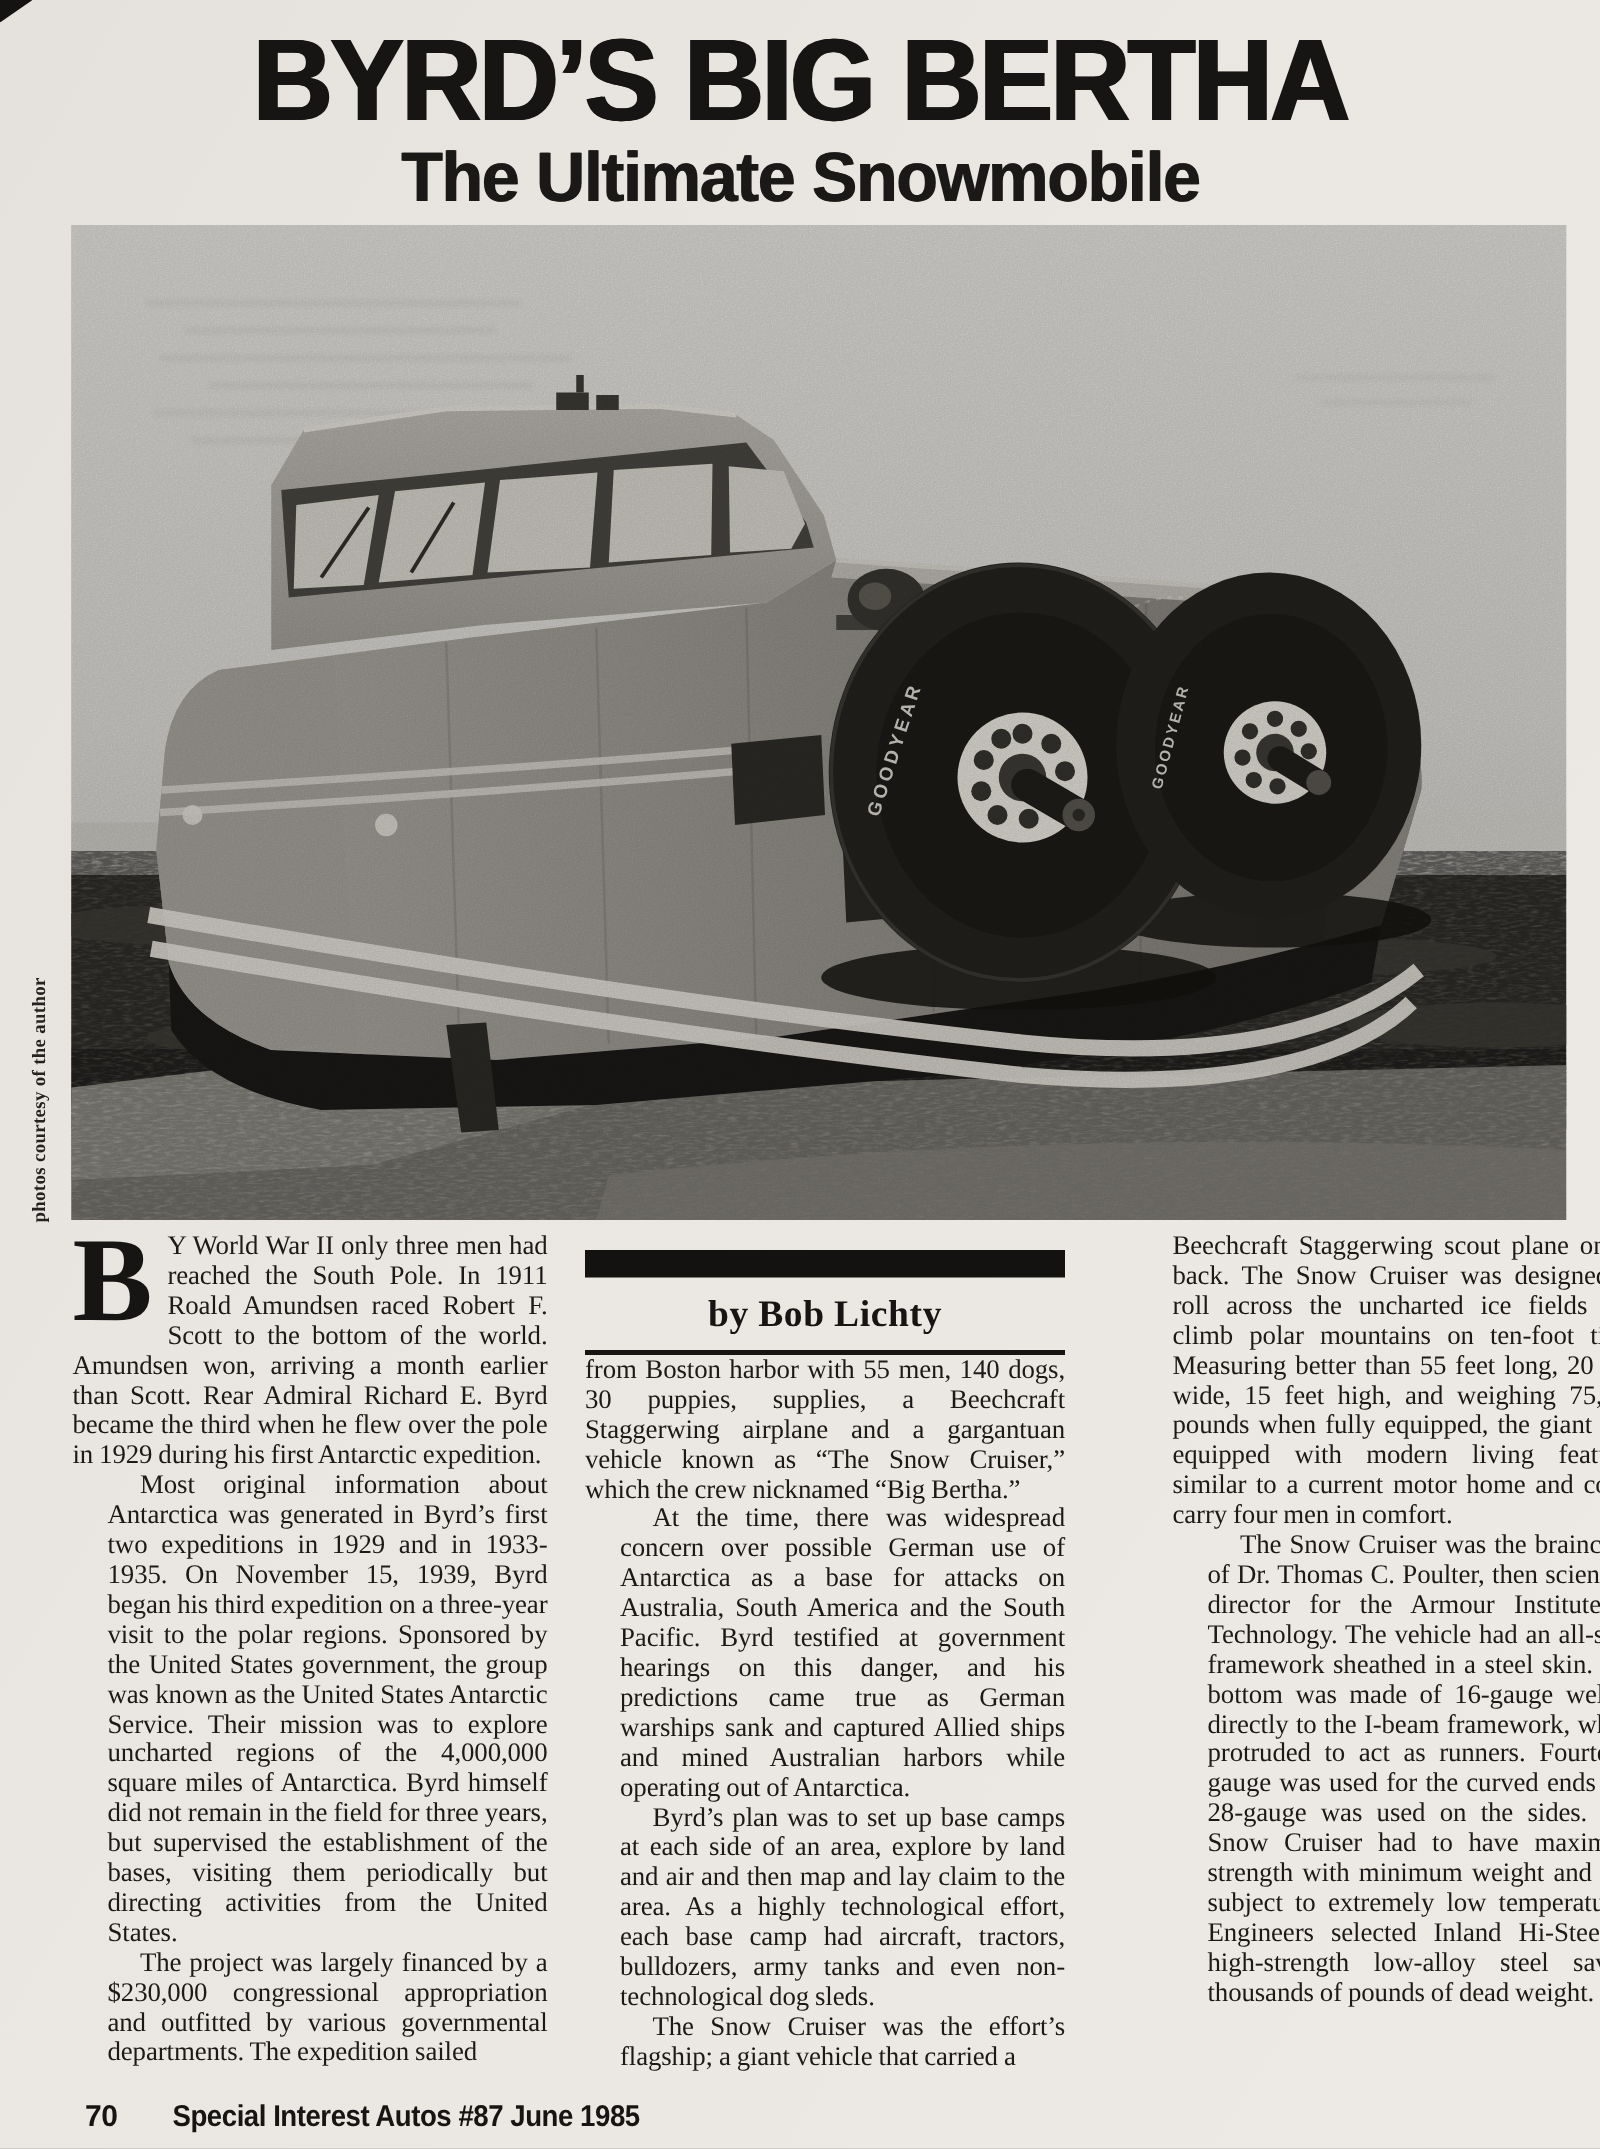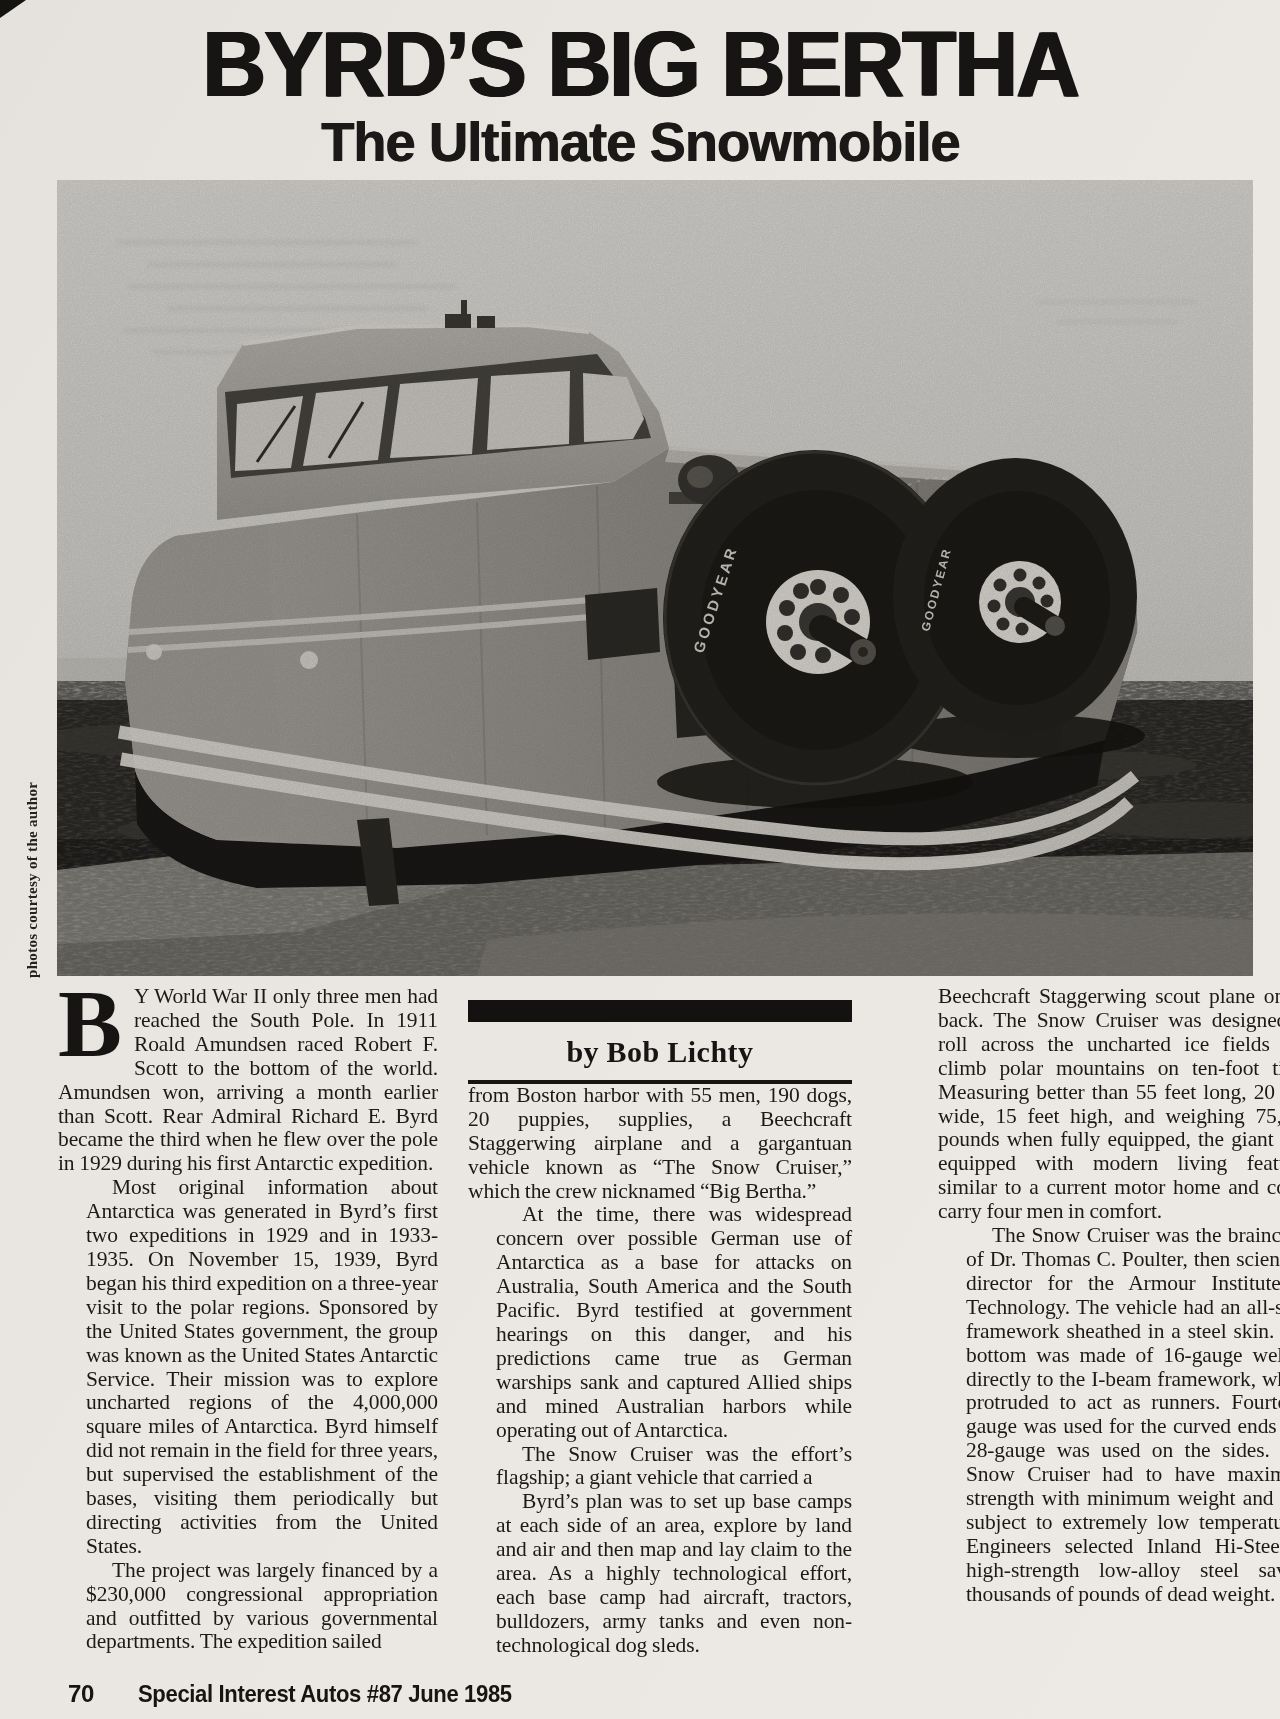--- a/index.html
+++ b/index.html
@@ -306,24 +306,24 @@
     <p class="indent">Most original information about Antarctica was generated in Byrd’s first two expeditions in 1929 and in 1933-1935. On November 15, 1939, Byrd began his third expedition on a three-year visit to the polar regions. Sponsored by the United States government, the group was known as the United States Antarctic Service. Their mission was to explore uncharted regions of the 4,000,000 square miles of Antarctica. Byrd himself did not remain in the field for three years, but supervised the establishment of the bases, visiting them periodically but directing activities from the United States.</p>
     <p class="indent">The project was largely financed by a $230,000 congressional appropriation and outfitted by various governmental departments. The expedition sailed</p>
   </div>
 
   <div class="col" id="col2">
     <div class="byline-block">
       <div class="byline-bar"></div>
       <div class="byline-name">by Bob Lichty</div>
       <div class="byline-rule"></div>
     </div>
-    <p>from Boston harbor with 55 men, 190 dogs, 20 puppies, supplies, a Beechcraft Staggerwing airplane and a gargantuan vehicle known as “The Snow Cruiser,” which the crew nicknamed “Big Bertha.”</p>
+    <p>from Boston harbor with 55 men, 140 dogs, 30 puppies, supplies, a Beechcraft Staggerwing airplane and a gargantuan vehicle known as “The Snow Cruiser,” which the crew nicknamed “Big Bertha.”</p>
     <p class="indent">At the time, there was widespread concern over possible German use of Antarctica as a base for attacks on Australia, South America and the South Pacific. Byrd testified at government hearings on this danger, and his predictions came true as German warships sank and captured Allied ships and mined Australian harbors while operating out of Antarctica.</p>
+    <p class="indent">Byrd’s plan was to set up base camps at each side of an area, explore by land and air and then map and lay claim to the area. As a highly technological effort, each base camp had aircraft, tractors, bulldozers, army tanks and even non-technological dog sleds.</p>
     <p class="indent">The Snow Cruiser was the effort’s flagship; a giant vehicle that carried a</p>
-    <p class="indent">Byrd’s plan was to set up base camps at each side of an area, explore by land and air and then map and lay claim to the area. As a highly technological effort, each base camp had aircraft, tractors, bulldozers, army tanks and even non-technological dog sleds.</p>
   </div>
 
   <div class="col" id="col3">
     <p>Beechcraft Staggerwing scout plane on its back. The Snow Cruiser was designed to roll across the uncharted ice fields and climb polar mountains on ten-foot tires. Measuring better than 55 feet long, 20 feet wide, 15 feet high, and weighing 75,000 pounds when fully equipped, the giant was equipped with modern living features similar to a current motor home and could carry four men in comfort.</p>
     <p class="indent">The Snow Cruiser was the brainchild of Dr. Thomas C. Poulter, then scientific director for the Armour Institute of Technology. The vehicle had an all-steel framework sheathed in a steel skin. The bottom was made of 16-gauge welded directly to the I-beam framework, which protruded to act as runners. Fourteen-gauge was used for the curved ends and 28-gauge was used on the sides. The Snow Cruiser had to have maximum strength with minimum weight and was subject to extremely low temperatures. Engineers selected Inland Hi-Steel, a high-strength low-alloy steel saving thousands of pounds of dead weight.</p>
   </div>
 
   <div class="footer">
     <span class="pagenum">70</span><span class="pub">Special Interest Autos #87 June 1985</span>
   </div>

